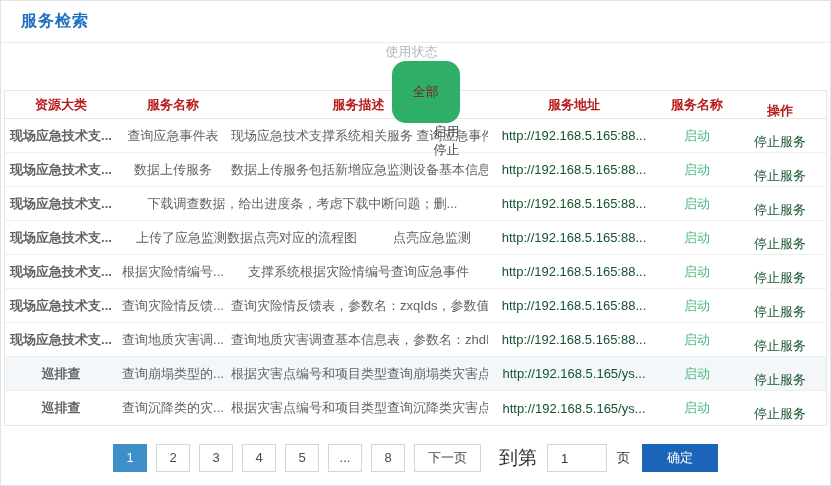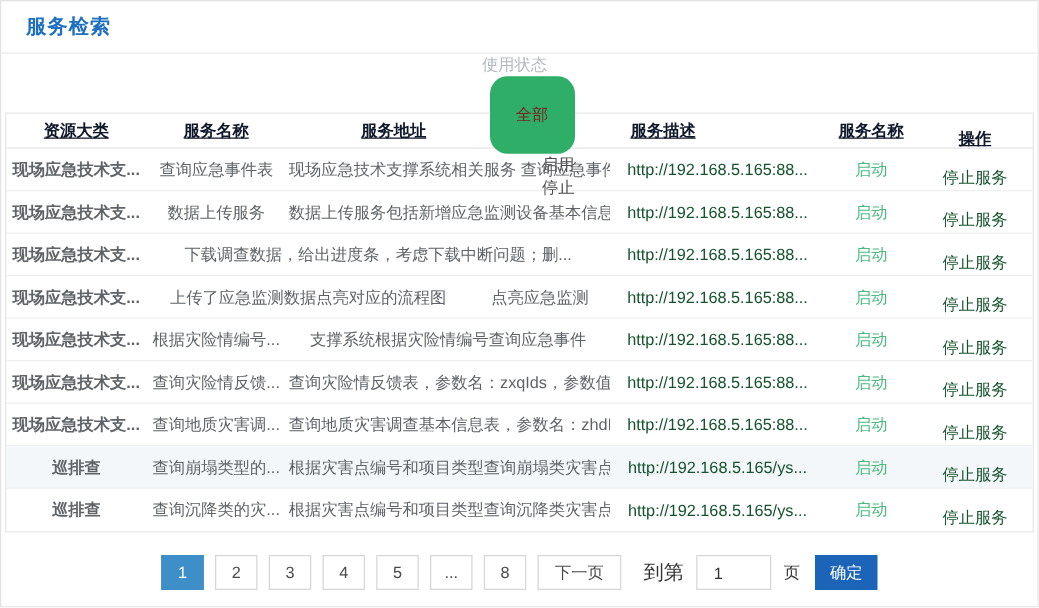--- a/index.html
+++ b/index.html
@@ -28,45 +28,45 @@
                border: none; cursor: pointer; }
 
   
   .table { margin: 0 3px; border: 1px solid #e7e7e7; }
   .tr { display: flex; align-items: center; border-bottom: 1px solid #efefef; height: 34px; }
   .tr:last-child { border-bottom: none; }
   .tr.header { height: 28px; border-bottom: 1px solid #e4e4e4; }
   .tr.highlight { background: #f4f7fa; }
   .td { font-size: 13px; color: #5f6367; text-align: center;
         white-space: nowrap; overflow: hidden; padding: 0 2px; }
-  .tr.header .td { color: #0f172a; font-weight: bold; text-decoration: underline; }
+  .tr.header .td { color: #b91c1c; font-weight: bold; }
   .col-cat    { width: 112px; font-weight: bold; }
   .col-name   { width: 112px; }
   .col-desc   { flex: 1; }
   .col-url    { width: 172px; }
   .col-status { width: 74px; }
   .col-op     { width: 92px; margin-top: 12px; }
   a.url-link, a.op-link { color: #14532d; cursor: pointer; }
   .status-run { color: #4dbb80; }
 
   
   .pagination { margin-top: 18px; display: flex; justify-content: center;
                 align-items: center; }
   .page-btn { min-width: 34px; height: 28px; line-height: 26px; text-align: center;
               background: #fff; border: 1px solid #d6d6d6; color: #4a4a4a;
               font-size: 13px; margin-right: 9px; cursor: pointer; padding: 0 6px; }
   .page-btn.active { background: #3e8ec8; border-color: #3e8ec8; color: #fff; }
   .next-btn { padding: 0 13px; margin-right: 18px; }
-  .goto-label { color: #333; font-size: 16px; margin-right: 10px; }
+  .goto-label { color: #333; font-size: 19px; margin-right: 10px; }
   .goto-input { width: 60px; height: 28px; border: 1px solid #d6d6d6; font-size: 13px;
                 padding-left: 13px; color: #333; margin-right: 10px;
                 font-family: "Liberation Sans", sans-serif; }
   .goto-suffix { color: #333; font-size: 13px; margin-right: 12px; }
   .confirm-btn { background: #1c64b8; color: #fff; border: none; height: 28px;
-                 padding: 0 12px; font-size: 13px; cursor: pointer;
+                 padding: 0 25px; font-size: 13px; cursor: pointer;
                  font-family: "Liberation Sans", sans-serif; }
 </style>
 </head>
 <body>
 
 <div class="panel">
 
   <div class="title-bar">
     <span class="title">服务检索</span>
   </div>
@@ -75,22 +75,22 @@
     <span class="filter-label">使用状态</span>
     <button class="pill">全部</button>
     <button class="tab-plain">启用</button>
     <button class="tab-plain">停止</button>
   </div>
 
   <div class="table">
     <div class="tr header">
       <div class="td col-cat">资源大类</div>
       <div class="td col-name">服务名称</div>
+      <div class="td col-desc">服务描述</div>
       <div class="td col-url">服务地址</div>
-      <div class="td col-desc">服务描述</div>
       <div class="td col-status">服务名称</div>
       <div class="td col-op">操作</div>
     </div>
 
     <div class="tr">
       <div class="td col-cat">现场应急技术支...</div>
       <div class="td col-name">查询应急事件表</div>
       <div class="td col-desc">现场应急技术支撑系统相关服务 查询应急事件表</div>
       <div class="td col-url"><a class="url-link">http://192.168.5.165:88...</a></div>
       <div class="td col-status"><span class="status-run">启动</span></div>

